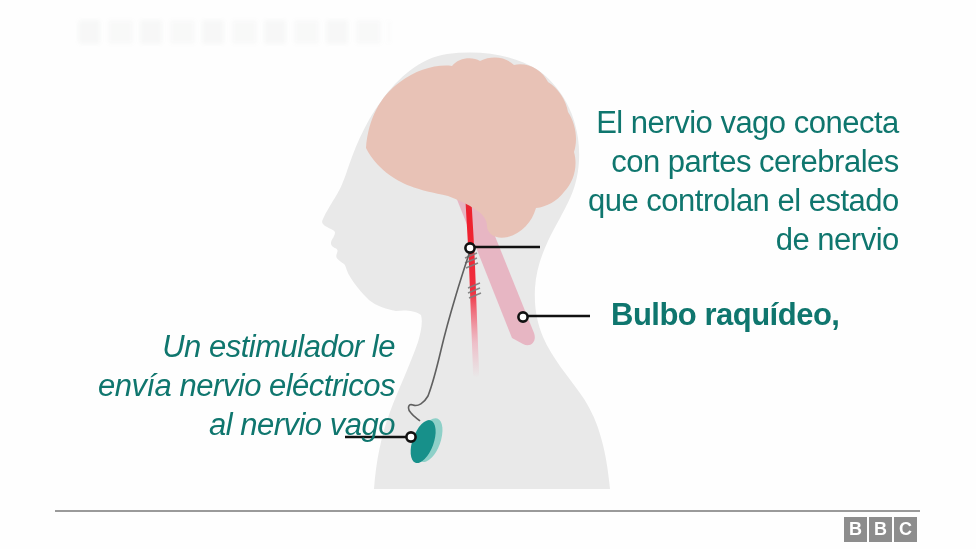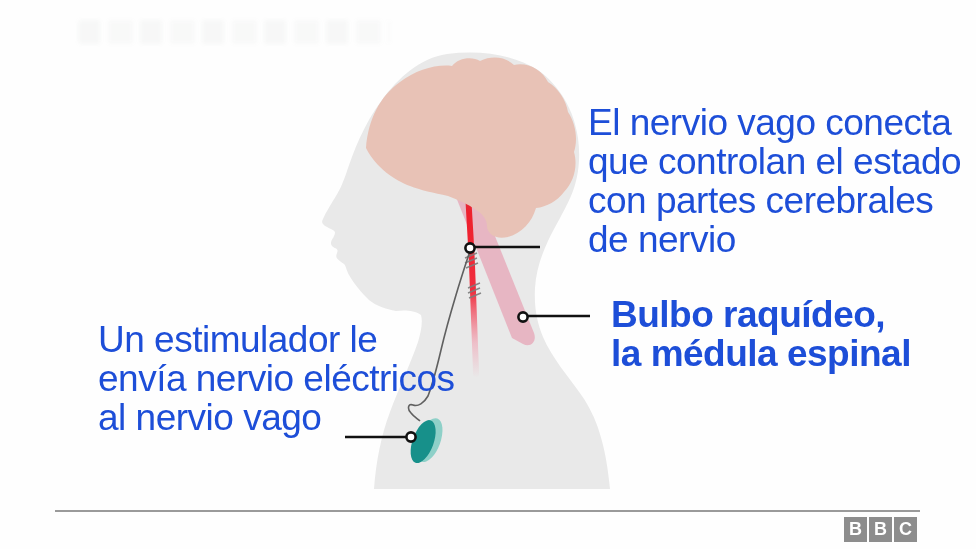--- a/index.html
+++ b/index.html
@@ -5,25 +5,25 @@
   html,body { margin:0; padding:0; }
   body {
     width:976px; height:549px; overflow:hidden;
     font-family:"Liberation Sans", sans-serif;
     background:#ffffff;
   }
   .canvas { position:relative; width:976px; height:549px; background:#fefefe; }
 
   svg.fig { position:absolute; left:0; top:0; }
 
-  .ann { position:absolute; color:#1d4ed8; font-size:37px; line-height:39px; letter-spacing:-0.5px; }
+  .ann { position:absolute; color:#0f766e; font-size:31px; line-height:39px; letter-spacing:-0.5px;text-align:right; }
   .ann div { white-space:nowrap; }
   #ann-nerve { left:588px; top:103px; }
   #ann-bulbo { left:611px; top:295px;font-weight:bold; }
-  #ann-stim  { left:98px;  top:320px; }
+  #ann-stim  { left:98px;  top:327px;font-style:italic; }
 
   .ghost {
     position:absolute; left:78px; top:20px; width:312px; height:24px;
     opacity:0.55; filter:blur(2px); border-radius:3px;
     background:repeating-linear-gradient(90deg,
       rgba(130,140,136,0.10) 0px 22px, rgba(0,0,0,0) 22px 30px,
       rgba(130,140,136,0.08) 30px 55px, rgba(0,0,0,0) 55px 62px);
   }
 
   .footer-line { position:absolute; left:55px; top:510px; width:865px; height:2px; background:#9a9a9a; }
@@ -132,28 +132,27 @@
       <path stroke-width="2.6" d="M523,316 H590"></path>
       <path stroke-width="2.6" d="M345,437 H411"></path>
       <circle cx="470" cy="248" r="4.6" fill="#ffffff" stroke-width="2.6"></circle>
       <circle cx="523" cy="317" r="4.6" fill="#ffffff" stroke-width="2.6"></circle>
       <circle cx="411" cy="437" r="4.6" fill="#ffffff" stroke-width="2.6"></circle>
     </g>
   </svg>
 
   <div class="ann" id="ann-nerve">
     <div>El nervio vago conecta</div>
+    <div>con partes cerebrales</div>
     <div>que controlan el estado</div>
-    <div>con partes cerebrales</div>
     <div>de nervio</div>
   </div>
 
   <div class="ann" id="ann-bulbo">
     <div>Bulbo raquídeo,</div>
-    <div>la médula espinal</div>
   </div>
 
   <div class="ann" id="ann-stim">
     <div>Un estimulador le</div>
     <div>envía nervio eléctricos</div>
     <div>al nervio vago</div>
   </div>
 
   <div class="footer-line"></div>
   <div class="bbc">

